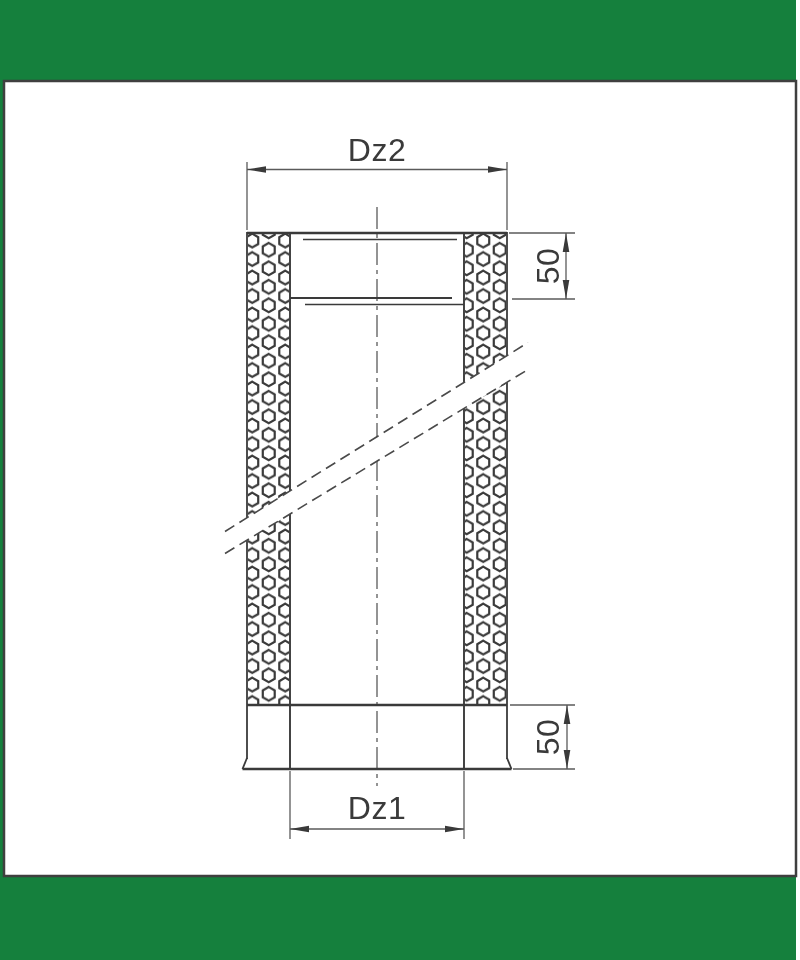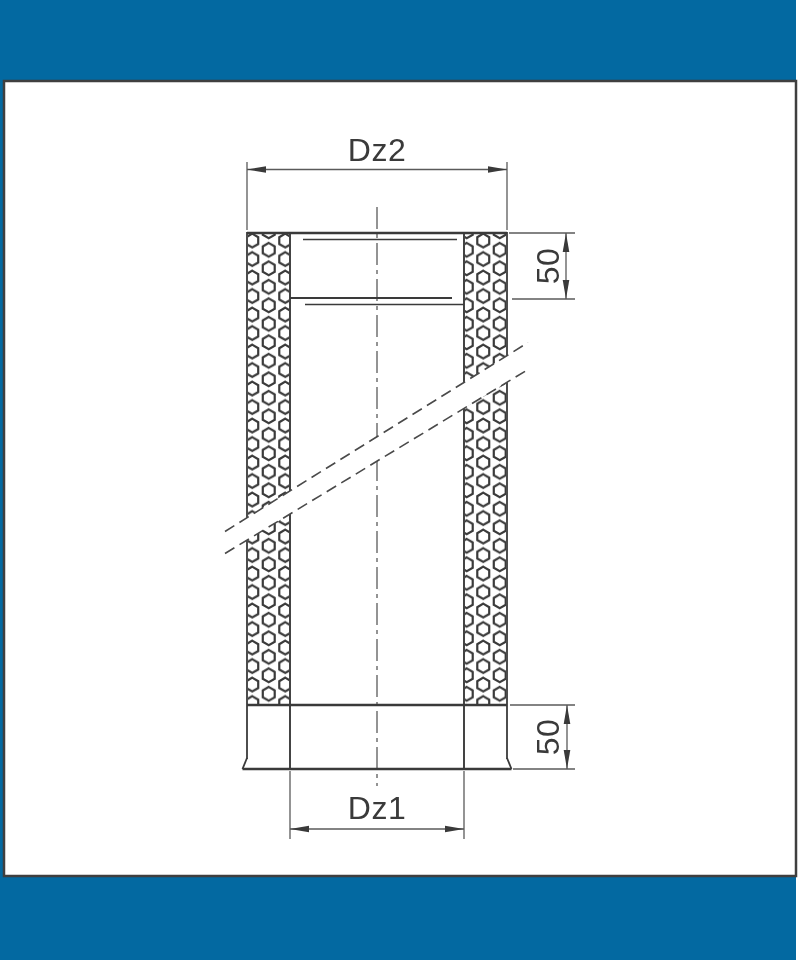--- a/index.html
+++ b/index.html
@@ -4,21 +4,21 @@
 <style>
   html, body {
     margin: 0;
     padding: 0;
     background: #ffffff;
   }
   #screenshot {
     position: relative;
     width: 796px;
     height: 960px;
-    background: #0369a1;
+    background: #15803d;
     font-family: "Liberation Sans", sans-serif;
   }
   svg text {
     font-family: "Liberation Sans", sans-serif;
     fill: #3a3a3a;
   }
   .dim-label {
     font-size: 32px;
     letter-spacing: 0.5px;
   }

